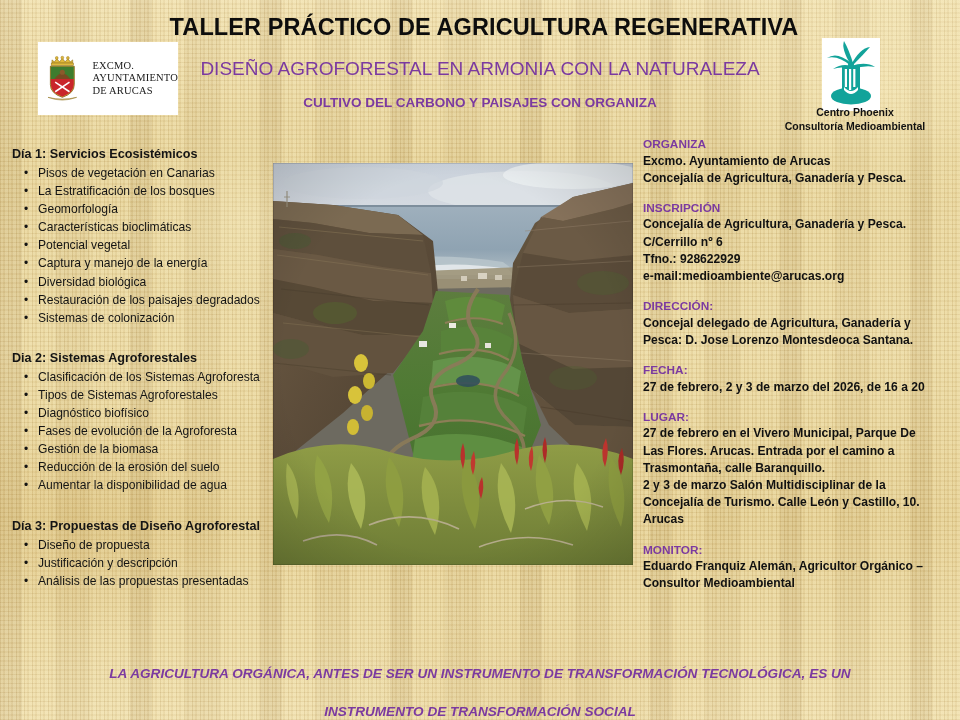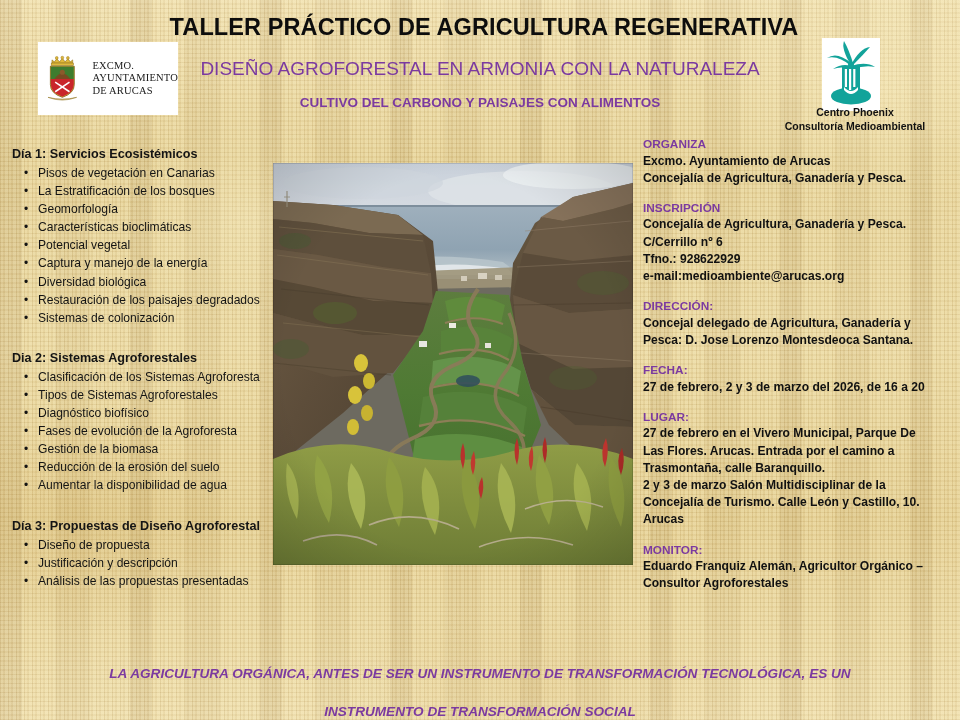--- a/index.html
+++ b/index.html
@@ -107,21 +107,21 @@
 
 <div id="poster">
 
   <div class="texblotch" style="left:-60px;top:420px;width:300px;height:220px;background:radial-gradient(ellipse,rgba(190,150,70,0.16),rgba(190,150,70,0) 70%);"></div>
   <div class="texblotch" style="left:700px;top:-40px;width:360px;height:260px;background:radial-gradient(ellipse,rgba(255,245,205,0.30),rgba(255,245,205,0) 70%);"></div>
   <div class="texblotch" style="left:330px;top:600px;width:420px;height:180px;background:radial-gradient(ellipse,rgba(200,160,80,0.14),rgba(200,160,80,0) 72%);"></div>
   <div class="texblotch" style="left:120px;top:120px;width:260px;height:200px;background:radial-gradient(ellipse,rgba(255,248,215,0.22),rgba(255,248,215,0) 70%);"></div>
 
   <div class="tt1">TALLER PRÁCTICO DE AGRICULTURA REGENERATIVA</div>
   <div class="tt2">DISEÑO AGROFORESTAL EN ARMONIA CON LA NATURALEZA</div>
-  <div class="tt3">CULTIVO DEL CARBONO Y PAISAJES CON ALIMENTOS</div>
+  <div class="tt3">CULTIVO DEL CARBONO Y PAISAJES CON ORGANIZA</div>
 
   <div class="crest">
     <svg width="52" height="62" viewBox="0 0 52 62">
 
       <path d="M10 11 L10 7 L13 9.5 L16 5.5 L19.5 9.5 L23 5 L26.5 9.5 L30 5.5 L33 9.5 L36 7 L36 11 Z" fill="#E0B93C" stroke="#8a6b12" stroke-width="0.7"></path>
       <circle cx="16" cy="4.6" r="1.8" fill="#E0B93C" stroke="#8a6b12" stroke-width="0.5"></circle>
       <circle cx="23" cy="4.2" r="1.8" fill="#E0B93C" stroke="#8a6b12" stroke-width="0.5"></circle>
       <circle cx="30" cy="4.6" r="1.8" fill="#E0B93C" stroke="#8a6b12" stroke-width="0.5"></circle>
       <rect x="9" y="11" width="28" height="3" fill="#E0B93C" stroke="#8a6b12" stroke-width="0.6"></rect>
 
@@ -403,21 +403,21 @@
       <div class="btxt">Las Flores. Arucas.  Entrada por el camino a</div>
       <div class="btxt">Trasmontaña,  calle Baranquillo.</div>
       <div class="btxt">2 y 3 de marzo Salón Multidisciplinar de la</div>
       <div class="btxt">Concejalía de Turismo. Calle León y Castillo, 10.</div>
       <div class="btxt">Arucas</div>
     </div>
 
     <div class="sect">
       <div class="hlabel">MONITOR:</div>
       <div class="btxt">Eduardo Franquiz Alemán, Agricultor Orgánico –</div>
-      <div class="btxt">Consultor Agroforestales</div>
+      <div class="btxt">Consultor Medioambiental</div>
     </div>
   </div>
 
   <div class="slogan">
     <div>LA AGRICULTURA ORGÁNICA, ANTES DE SER UN INSTRUMENTO DE TRANSFORMACIÓN TECNOLÓGICA, ES UN</div>
     <div>INSTRUMENTO DE TRANSFORMACIÓN SOCIAL</div>
   </div>
 
 </div>
 

